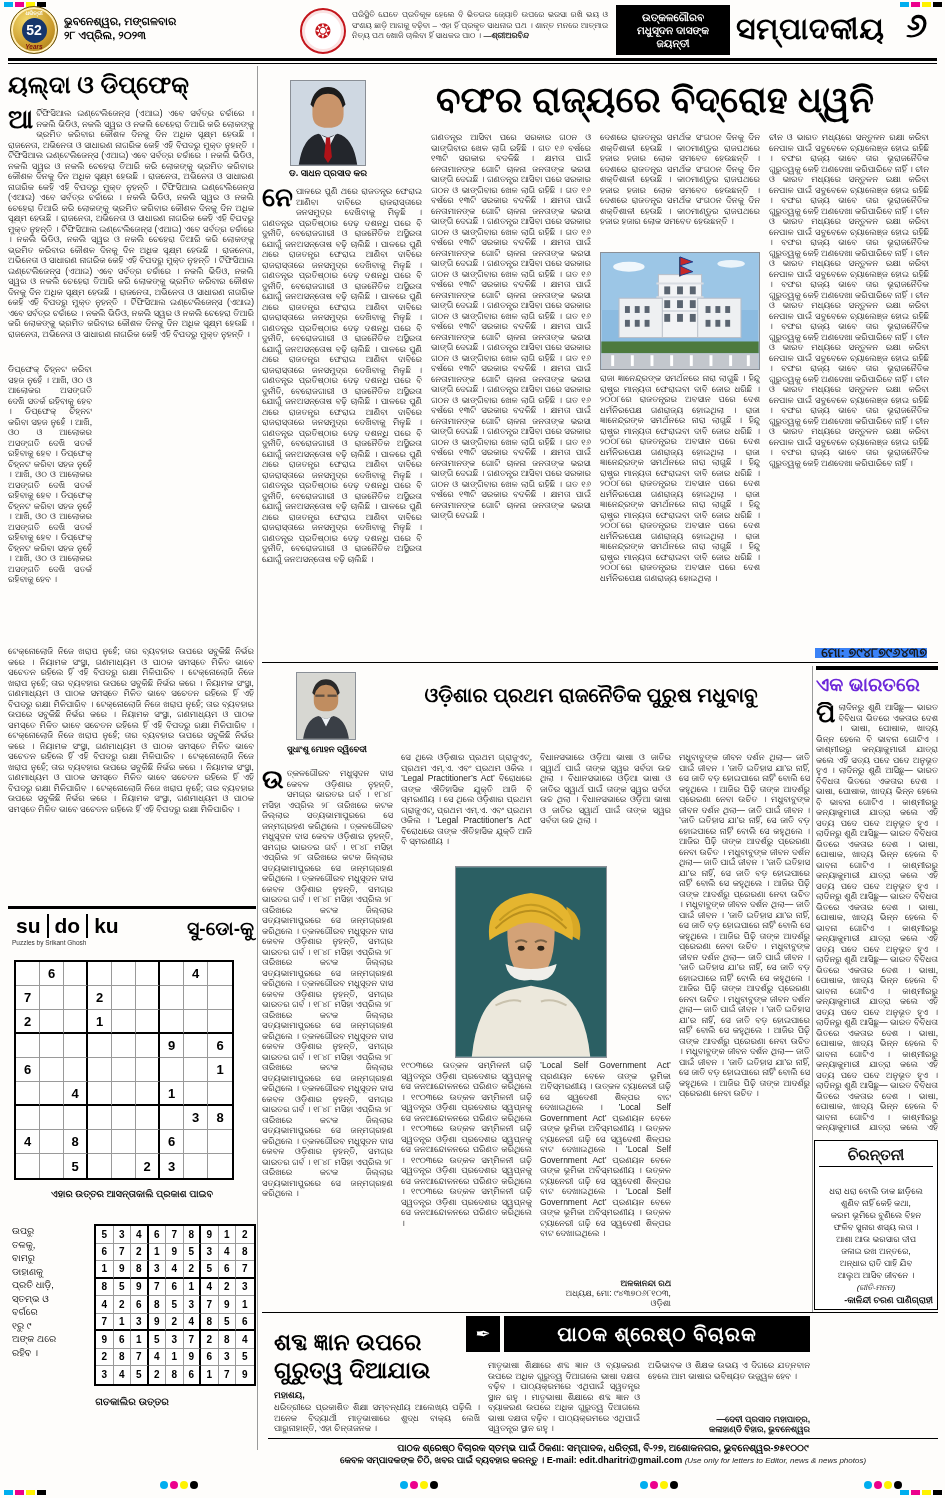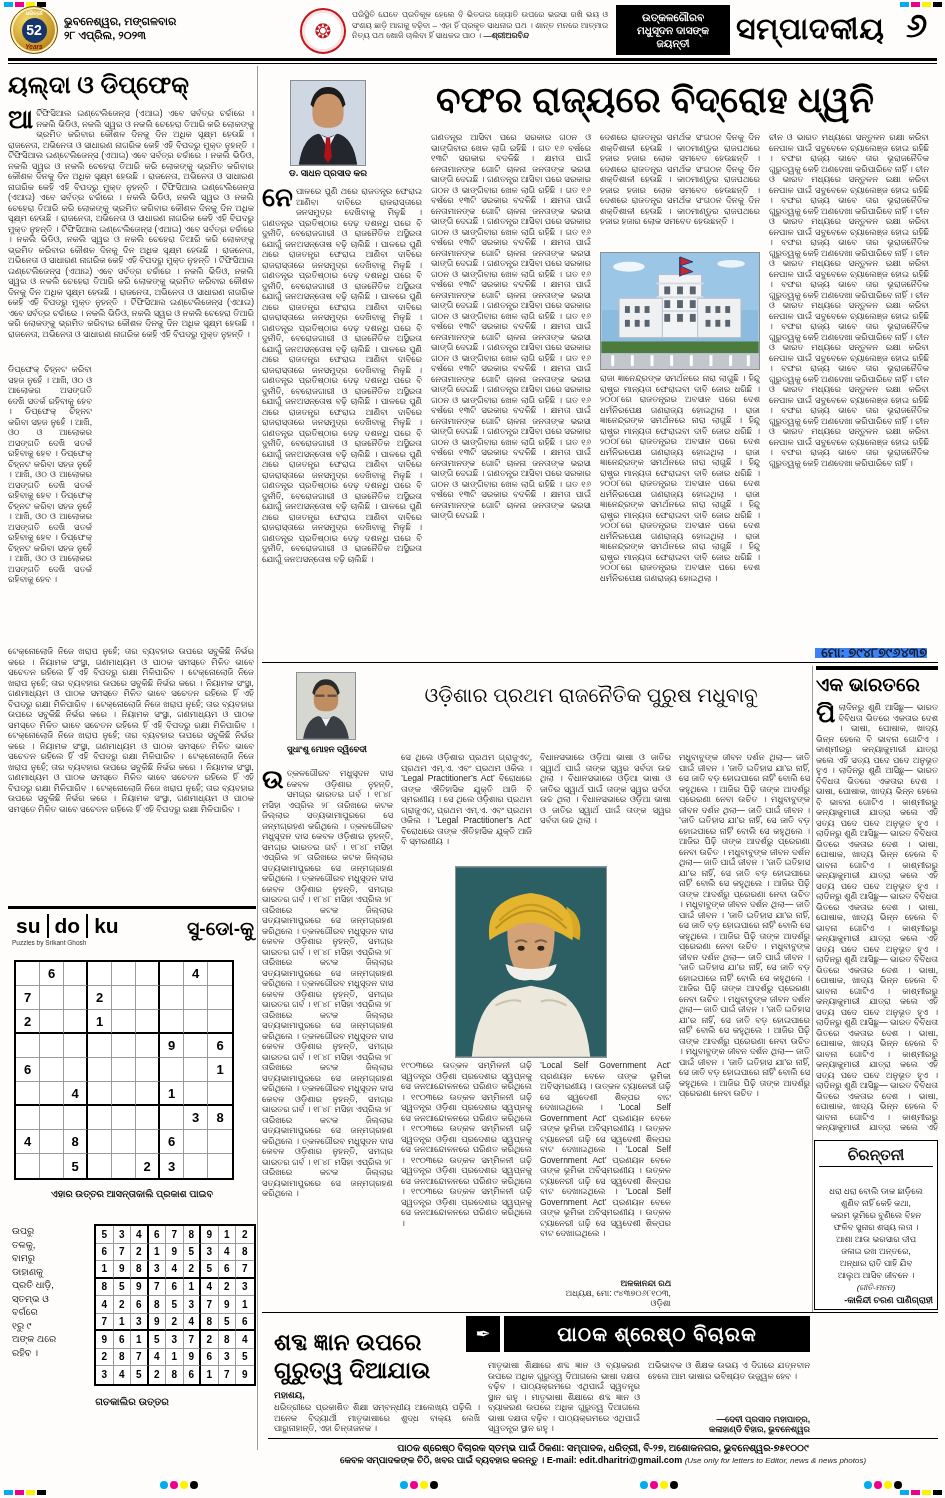--- a/index.html
+++ b/index.html
@@ -31,31 +31,31 @@
   .mquote{font-size:8px;line-height:10.5px;text-align:justify;color:#222;}
   .annbox{width:114px;height:50px;background:#000;color:#fff;display:flex;flex-direction:column;
           align-items:center;justify-content:center;text-align:center;}
   .annbox div{font-size:10.5px;line-height:13px;font-weight:700;}
   .sectitle{font-size:30px;font-weight:800;color:#000;letter-spacing:0.5px;}
   .pagenum{font-size:34px;font-weight:800;color:#000;}
   .mh-rule{height:6px;border-top:3px solid #000;border-bottom:1px solid #000;box-sizing:border-box;}
   
   .hl-left{font-size:24px;line-height:30px;font-weight:800;color:#000;}
   .hl-main{font-size:36px;line-height:52px;font-weight:800;color:#000;text-align:center;}
-  .hl-2{font-size:20px;line-height:26px;font-weight:400;color:#000;text-align:center;}
+  .hl-2{font-size:20px;line-height:26px;font-weight:700;color:#000;text-align:center;}
   .byline{font-size:9px;font-weight:700;text-align:center;color:#000;line-height:11px;}
   .photo{border:1px solid #8a8f96;box-sizing:border-box;background:#dde3ea;}
   .photo svg{display:block;}
   .pullquote{font-size:11px;line-height:14.5px;font-weight:700;color:#000;text-align:left;overflow:hidden;}
   .flexcol{display:flex;flex-direction:column;}
   .phone{position:absolute;right:2px;bottom:0;background:#3b82f6;font-size:13px;font-weight:700;padding-left:6px;}
   .endcredit{position:absolute;right:0;bottom:0;background:#fefdfb;font-size:8.5px;font-weight:700;
              text-align:right;line-height:10px;padding:1px 0 0 6px;}
   
-  .sb-title{border-top:4px solid #000;padding-top:4px;font-size:19px;font-weight:800;color:#000000;}
+  .sb-title{border-top:4px solid #000;padding-top:4px;font-size:19px;font-weight:800;color:#6d28d9;}
   .chbox{border:1.5px solid #000;box-sizing:border-box;padding:5px 4px;background:#fff;}
   .ch-title{font-size:15px;font-weight:800;text-align:center;border-bottom:1px solid #000;padding-bottom:2px;margin-bottom:18px;}
   .poem .pl{font-size:8.5px;line-height:12px;text-align:center;}
   .ch-src{font-size:8px;text-align:center;font-style:italic;margin-top:2px;}
   .ch-author{font-size:9px;font-weight:700;text-align:right;margin-top:2px;}
   
   .sd-toprule{height:3px;background:#000;}
   .sd-logo{font-size:21px;font-weight:800;color:#000;display:flex;align-items:stretch;}
   .sd-logo span{padding:0 6px;border-right:2px solid #000;}
   .sd-logo span:last-child{border-right:none;}

